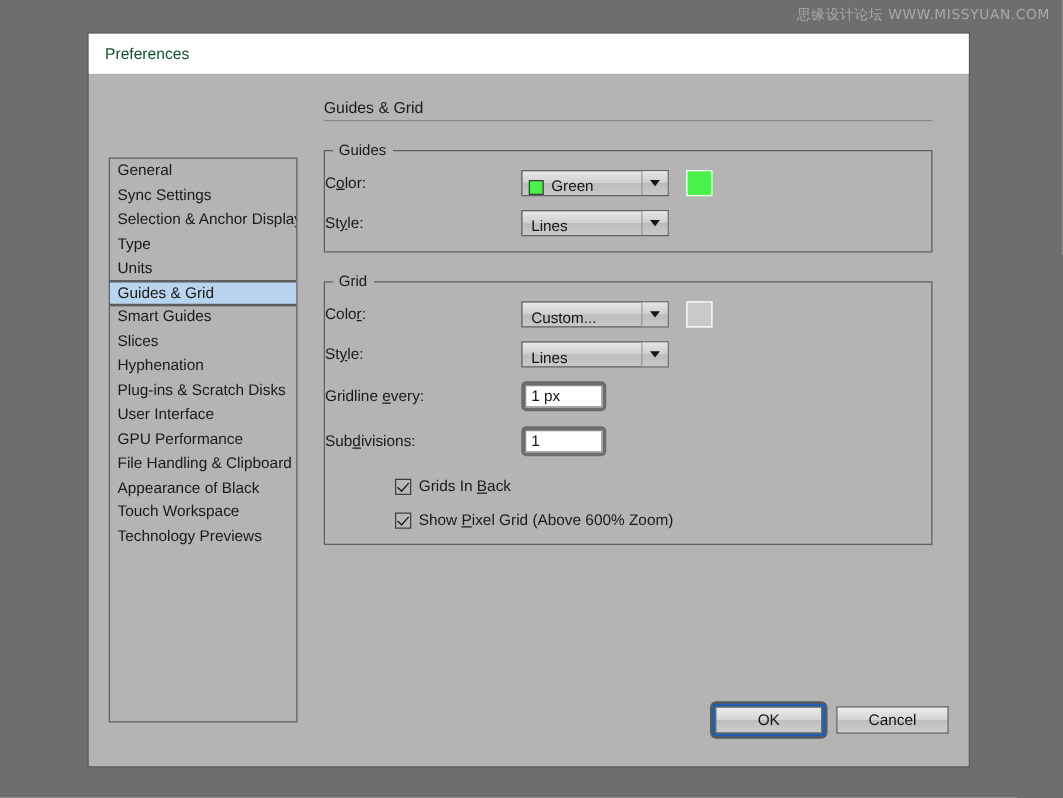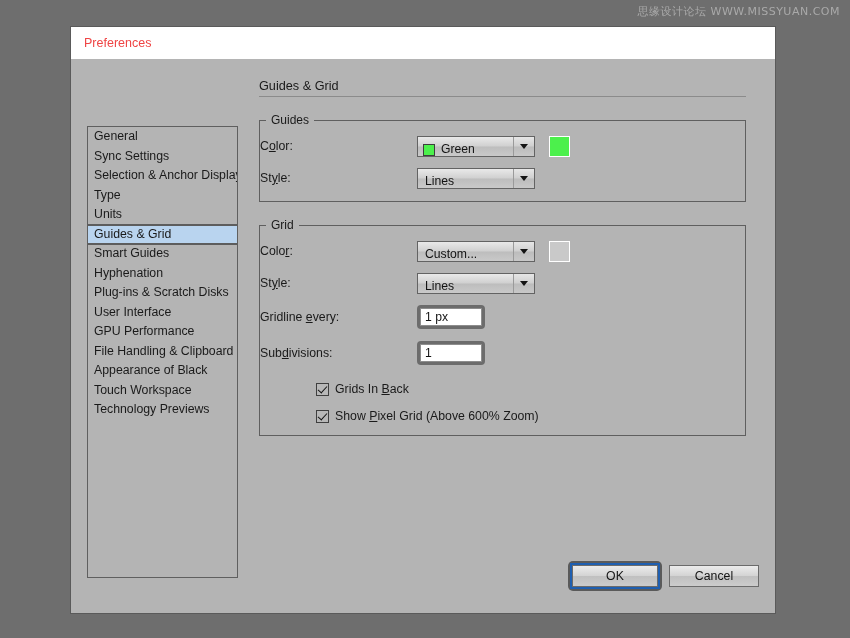--- a/index.html
+++ b/index.html
@@ -41,21 +41,21 @@
   #titlebar {
     height: 32px;
     background: #ffffff;
     display: flex;
     align-items: center;
     padding-left: 13px;
     box-sizing: border-box;
   }
   #titlebar .title-text {
     font-size: 12.5px;
-    color: #ef4444;
+    color: #14532d;
   }
 
   #dialog-body {
     position: relative;
     height: 554px;
   }
 
   
   #sidebar {
     position: absolute;
@@ -300,20 +300,21 @@
   <div id="dialog-body">
 
     <div id="sidebar">
       <div class="side-item">General</div>
       <div class="side-item">Sync Settings</div>
       <div class="side-item">Selection &amp; Anchor Display</div>
       <div class="side-item">Type</div>
       <div class="side-item">Units</div>
       <div class="side-item selected">Guides &amp; Grid</div>
       <div class="side-item">Smart Guides</div>
+      <div class="side-item">Slices</div>
       <div class="side-item">Hyphenation</div>
       <div class="side-item">Plug-ins &amp; Scratch Disks</div>
       <div class="side-item">User Interface</div>
       <div class="side-item">GPU Performance</div>
       <div class="side-item">File Handling &amp; Clipboard</div>
       <div class="side-item">Appearance of Black</div>
       <div class="side-item">Touch Workspace</div>
       <div class="side-item">Technology Previews</div>
     </div>
 

